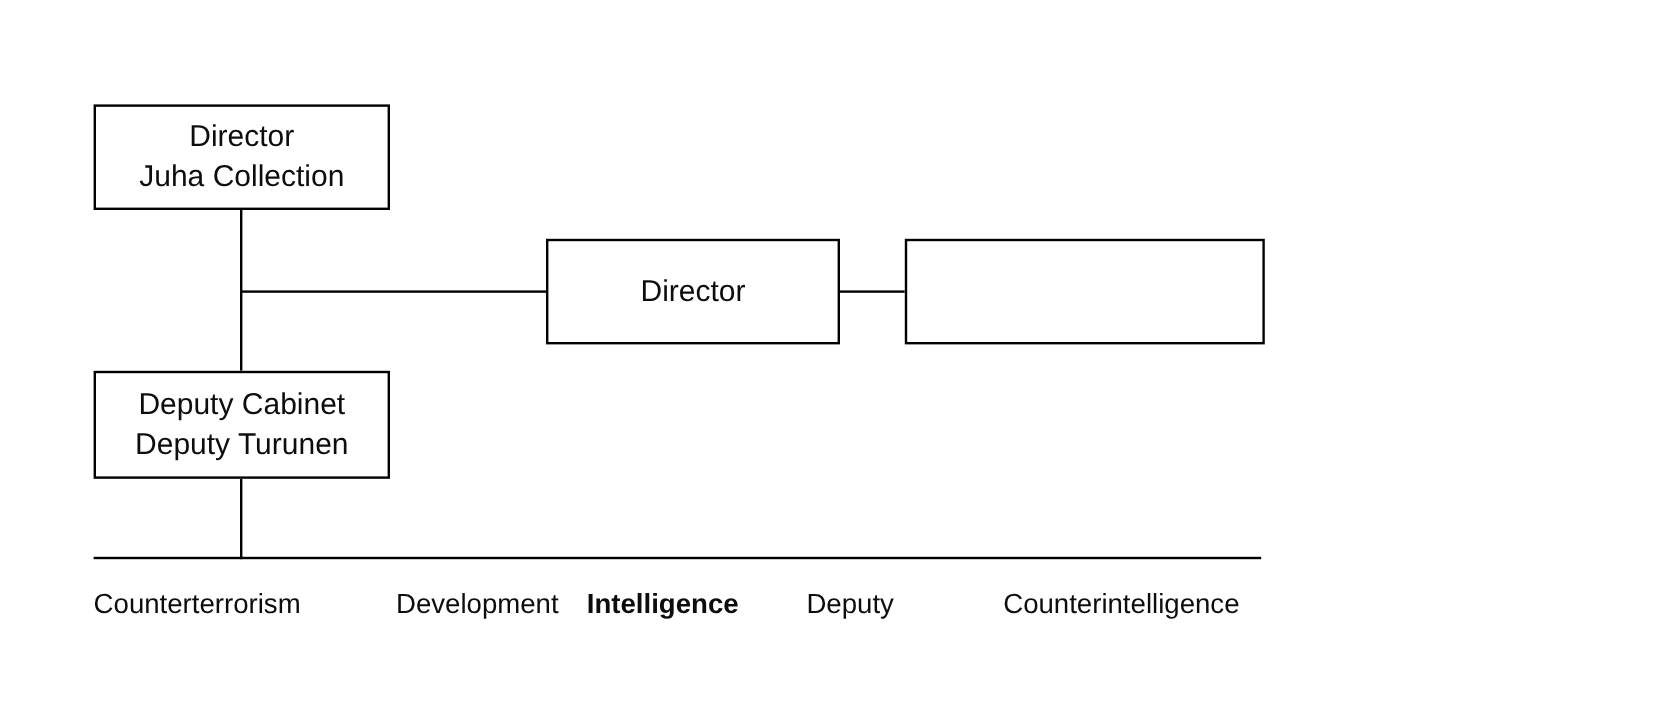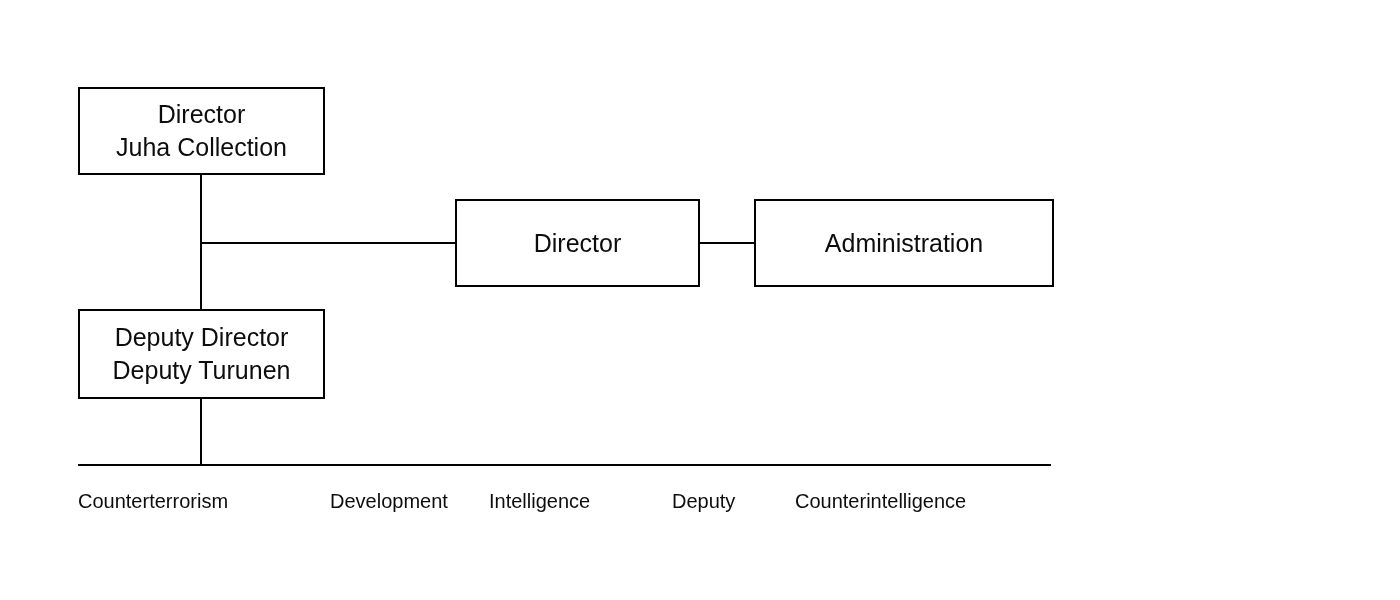--- a/index.html
+++ b/index.html
@@ -40,56 +40,55 @@
   }
   .vline-director-deputy { left: 200px; top: 175px; width: 2px; height: 134px; }
   .vline-deputy-depts    { left: 200px; top: 399px; width: 2px; height: 67px; }
   .hline-trunk-cabinet   { left: 200px; top: 242px; width: 255px; height: 2px; }
   .hline-cabinet-admin   { left: 700px; top: 242px; width: 54px;  height: 2px; }
   .hline-departments     { left: 78px;  top: 464px; width: 973px; height: 2px; }
 
   .dept-label {
     position: absolute;
     top: 490px;
-    font-size: 20px;
+    font-size: 23px;
     white-space: nowrap;
   }
   .dept-0 { left: 78px; }
   .dept-1 { left: 330px; }
-  .dept-2 { left: 489px; }
+  .dept-2 { left: 489px; font-weight: bold; }
   .dept-3 { left: 672px; }
-  .dept-4 { left: 795px; }
+  .dept-4 { left: 836px; }
 </style>
 </head>
 <body>
 
 <div class="canvas">
 
   <div class="line vline-director-deputy"></div>
   <div class="line vline-deputy-depts"></div>
   <div class="line hline-trunk-cabinet"></div>
   <div class="line hline-cabinet-admin"></div>
   <div class="line hline-departments"></div>
 
   <div class="box box-director">
     <div>Director</div>
     <div>Juha Collection</div>
   </div>
 
   <div class="box box-deputy">
-    <div>Deputy Director</div>
+    <div>Deputy Cabinet</div>
     <div>Deputy Turunen</div>
   </div>
 
   <div class="box box-cabinet">
     <div>Director</div>
   </div>
 
   <div class="box box-administration">
-    <div>Administration</div>
   </div>
 
   <span class="dept-label dept-0">Counterterrorism</span>
   <span class="dept-label dept-1">Development</span>
   <span class="dept-label dept-2">Intelligence</span>
   <span class="dept-label dept-3">Deputy</span>
   <span class="dept-label dept-4">Counterintelligence</span>
 
 </div>
 

